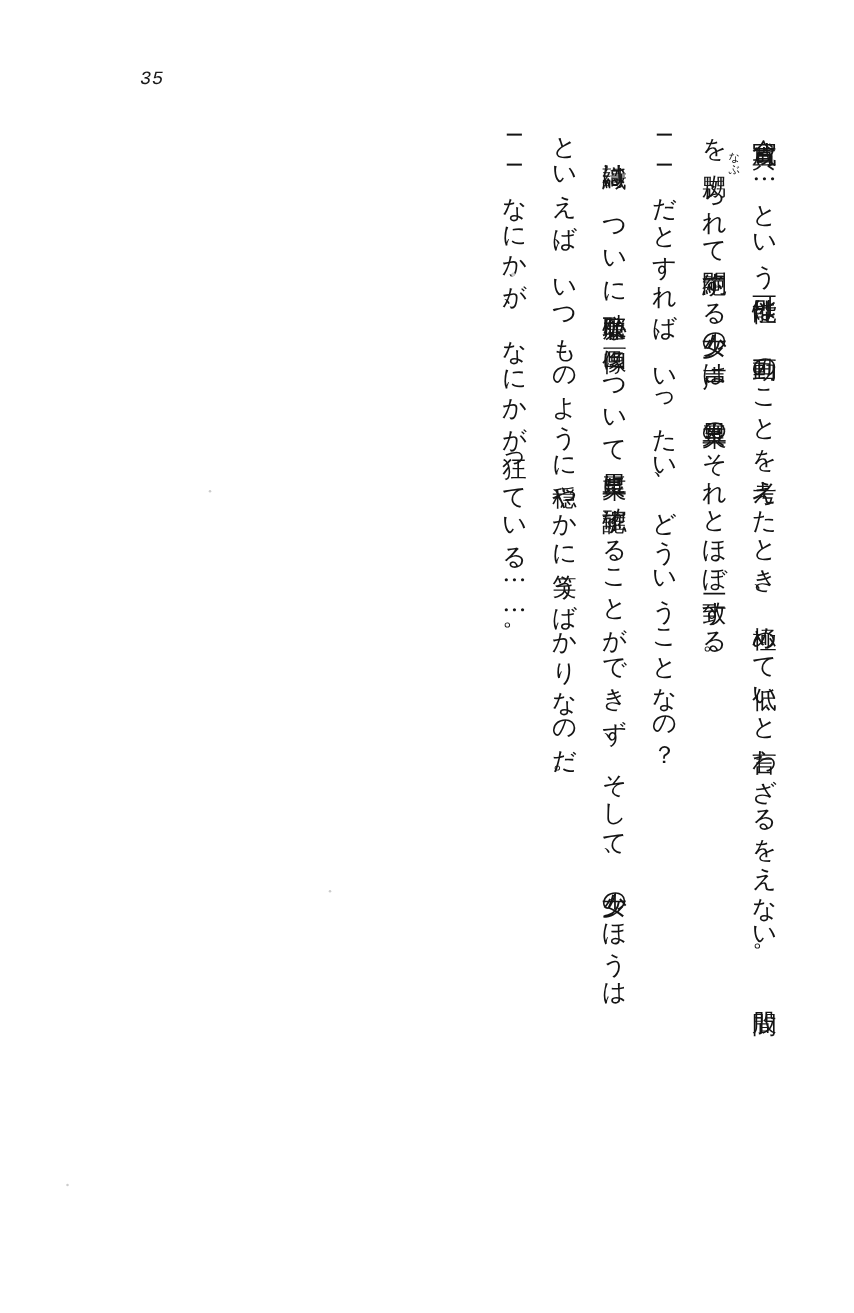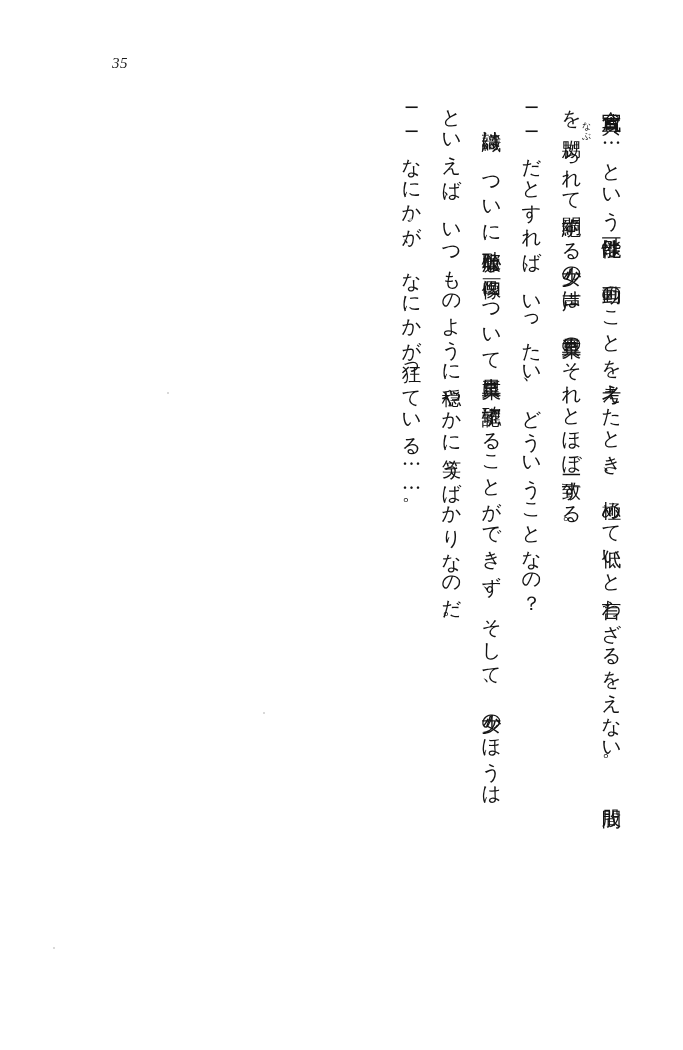--- a/index.html
+++ b/index.html
@@ -22,21 +22,21 @@
     top: 0;
     width: 683px;
     height: 1050px;
   }
 
   
   .page-number {
     position: absolute;
     left: 112px;
     top: 55px;
-    font-family: Liberation Serif, serif;
+    font-family: Liberation Mono, monospace;
     font-style: italic;
     font-size: 15px;
     color: #1a1a1a;
     letter-spacing: 0.5px;
   }
 
   
   .vtext {
     position: absolute;
     right: 52px;

